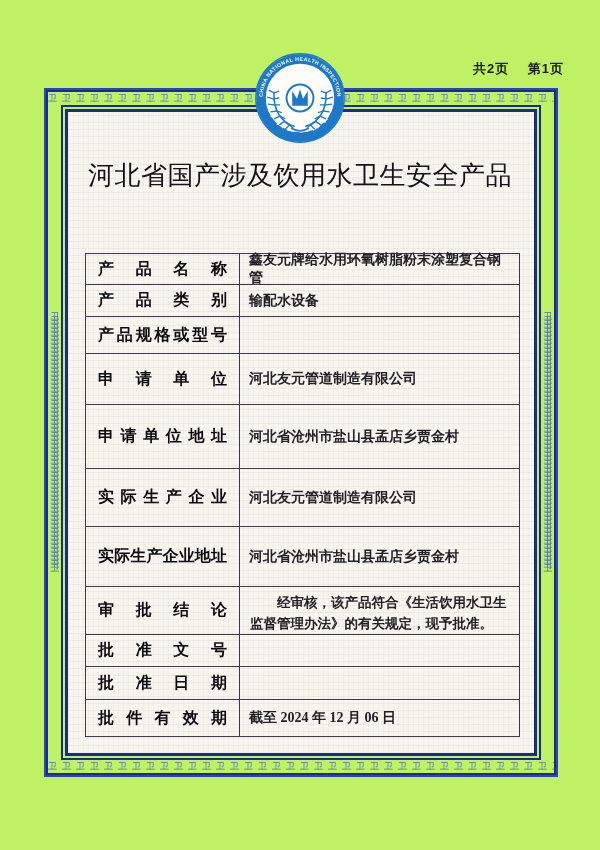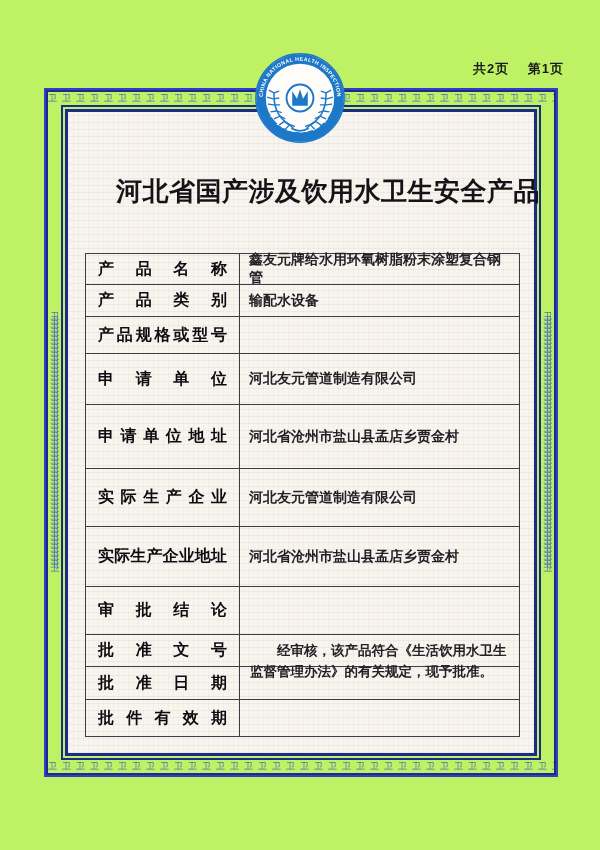--- a/index.html
+++ b/index.html
@@ -34,22 +34,22 @@
     white-space:nowrap; text-align:center;
   }
   .gs-top{left:4px; right:4px; top:4px; height:13px; line-height:13px; letter-spacing:5px;}
   .gs-bottom{left:4px; right:4px; bottom:4px; height:13px; line-height:13px; letter-spacing:5px;}
   .gs-left{top:4px; bottom:4px; left:4px; width:13px; writing-mode:vertical-rl; text-orientation:upright; letter-spacing:4px; line-height:13px;}
   .gs-right{top:4px; bottom:4px; right:4px; width:13px; writing-mode:vertical-rl; text-orientation:upright; letter-spacing:4px; line-height:13px;}
   
   .emblem{position:absolute; left:248px; top:46px; width:104px; height:104px; z-index:5;}
   
   .title1{
-    position:absolute; left:60px; right:60px; top:158px; text-align:right;
-    font-size:26px; font-weight:bold; color:#141418; letter-spacing:0.5px;margin-top:16px;
+    position:absolute; left:60px; right:60px; top:158px; text-align:center;
+    font-size:26px; font-weight:normal; color:#141418; letter-spacing:0.5px;
   }
   .title2{
     position:absolute; left:60px; right:60px; top:192px; text-align:center;
     font-size:34px; font-weight:bold; color:#101014; letter-spacing:7px;
   }
   
   .cert-table{
     position:absolute; left:85px; top:253px; width:433px;
     border:1px solid #3c3c46;
   }
@@ -64,21 +64,21 @@
     font-family:"Liberation Sans", sans-serif; font-weight:bold;
     font-size:16px; color:#0c0c10;
   }
   .cell-value{
     flex:1; box-sizing:border-box; display:flex; align-items:center;
     padding:0 9px; font-weight:bold; font-size:14px; color:#222226;
   }
   .cell-value.center{justify-content:center;}
   .cell-value.multiline{
     display:block; text-indent:2em; padding:6px 10px 0;
-    font-size:13.5px; line-height:1.55;margin-top:48px;
+    font-size:13.5px; line-height:1.55;
   }
   
   .footer{
     position:absolute; left:46px; top:782px;
     font-family:"Liberation Sans", sans-serif; font-weight:bold;
     font-size:15px; letter-spacing:2px; color:#232329;
   }
 </style>
 </head>
 <body>
@@ -251,16 +251,17 @@
       <div class="row" style="height: 36px;">
     <div class="cell-label">
       <span class="chars">
             <span>批</span>
             <span>件</span>
             <span>有</span>
             <span>效</span>
             <span>期</span>
           </span>
     </div>
+    <div class="cell-value">截至 2024 年 12 月 06 日</div>
   </div>
     </div>
 
 </div>
 
 </body></html>

